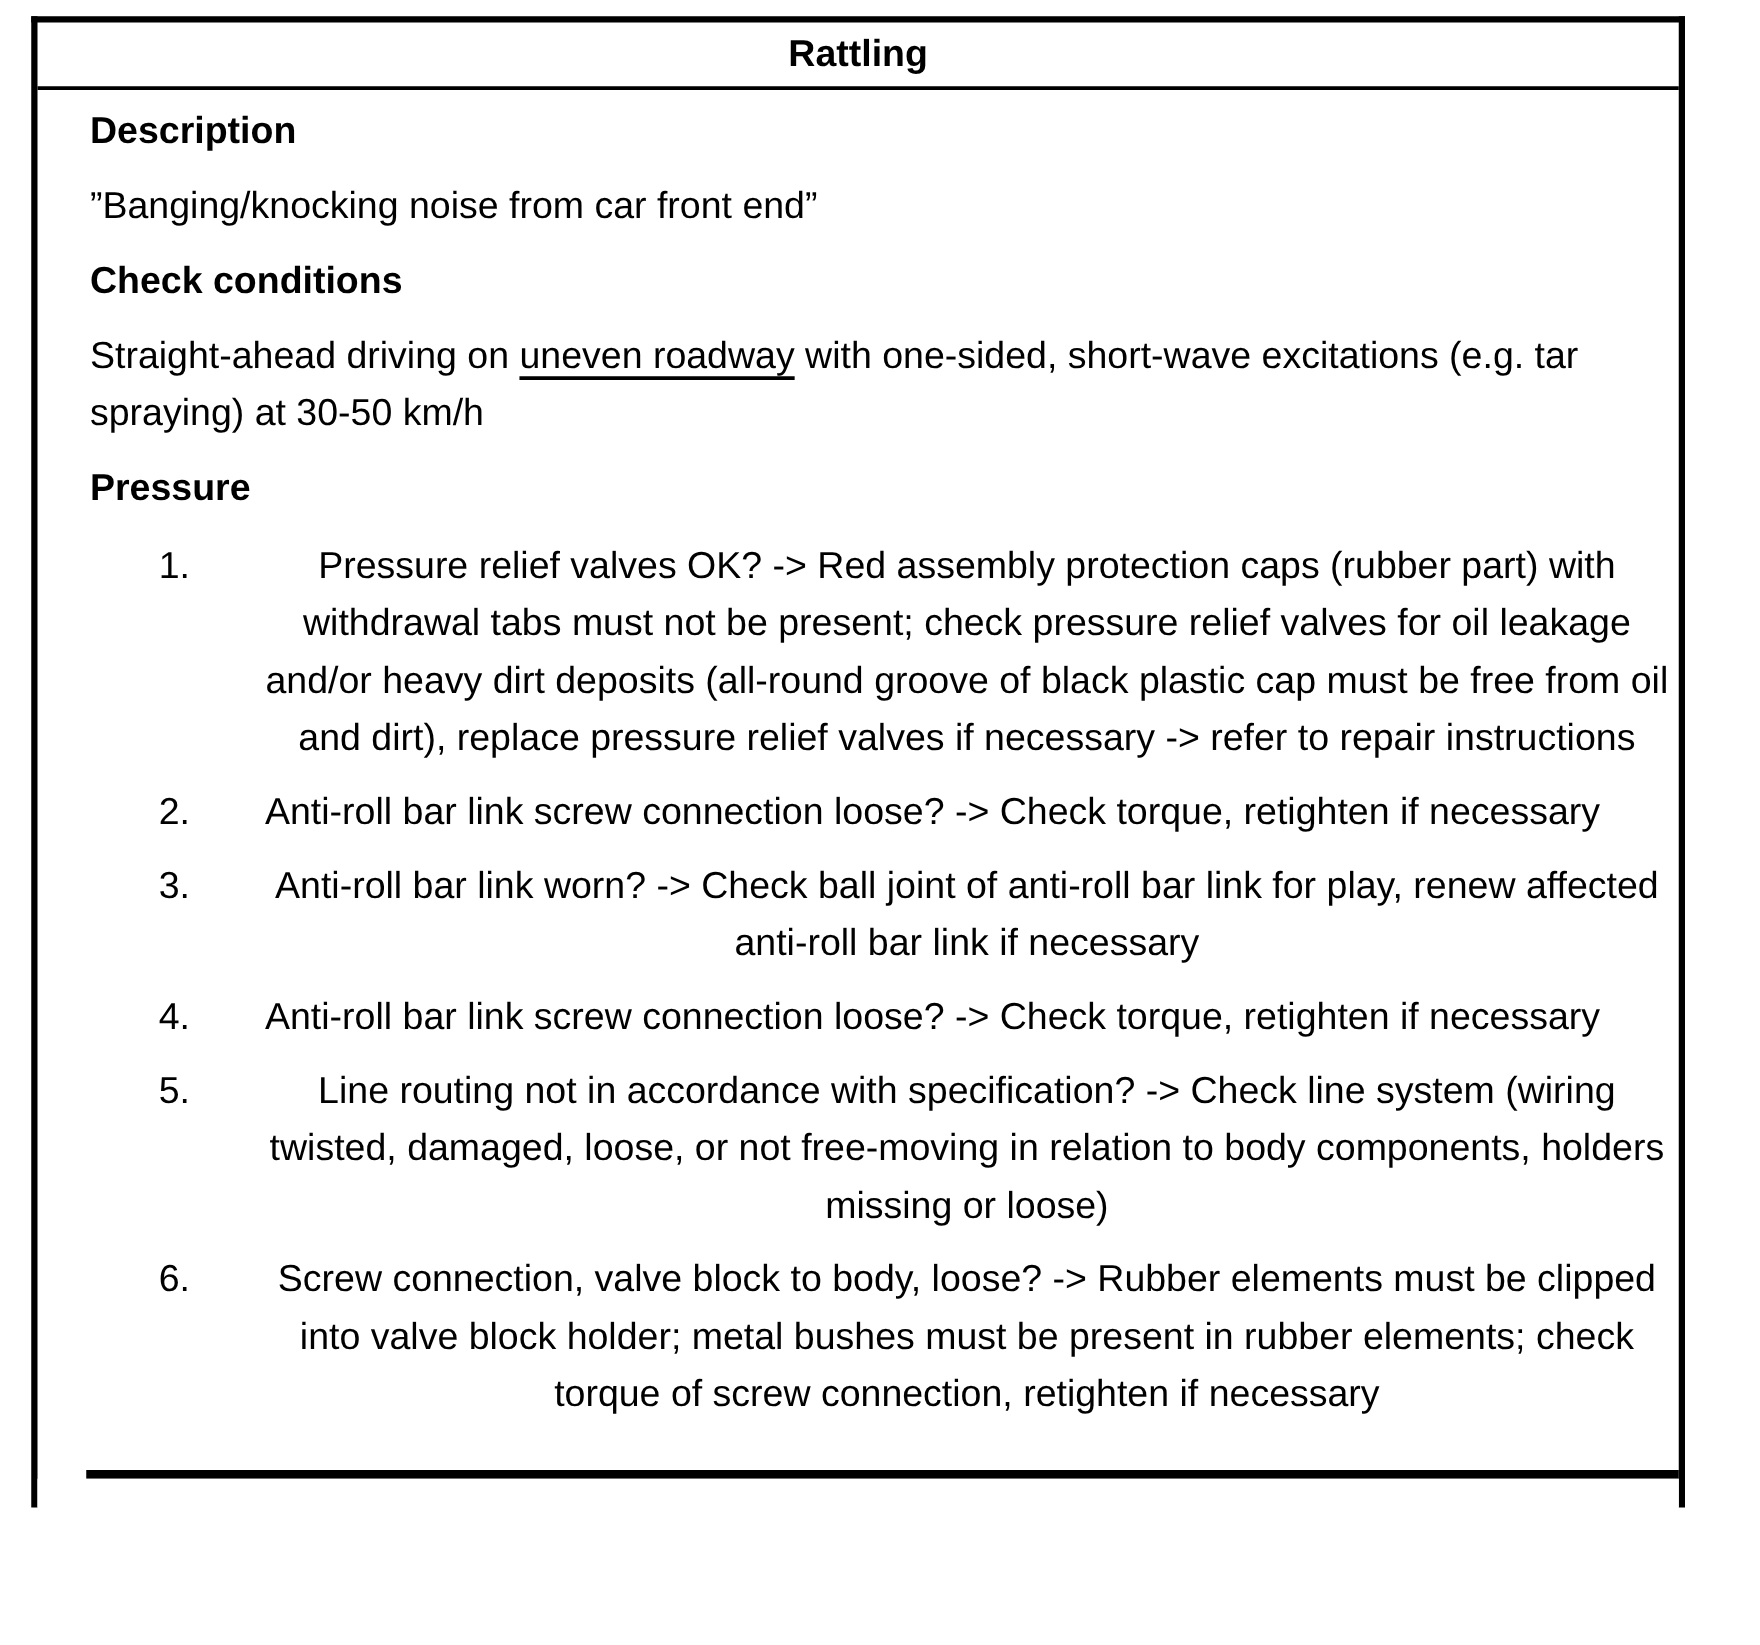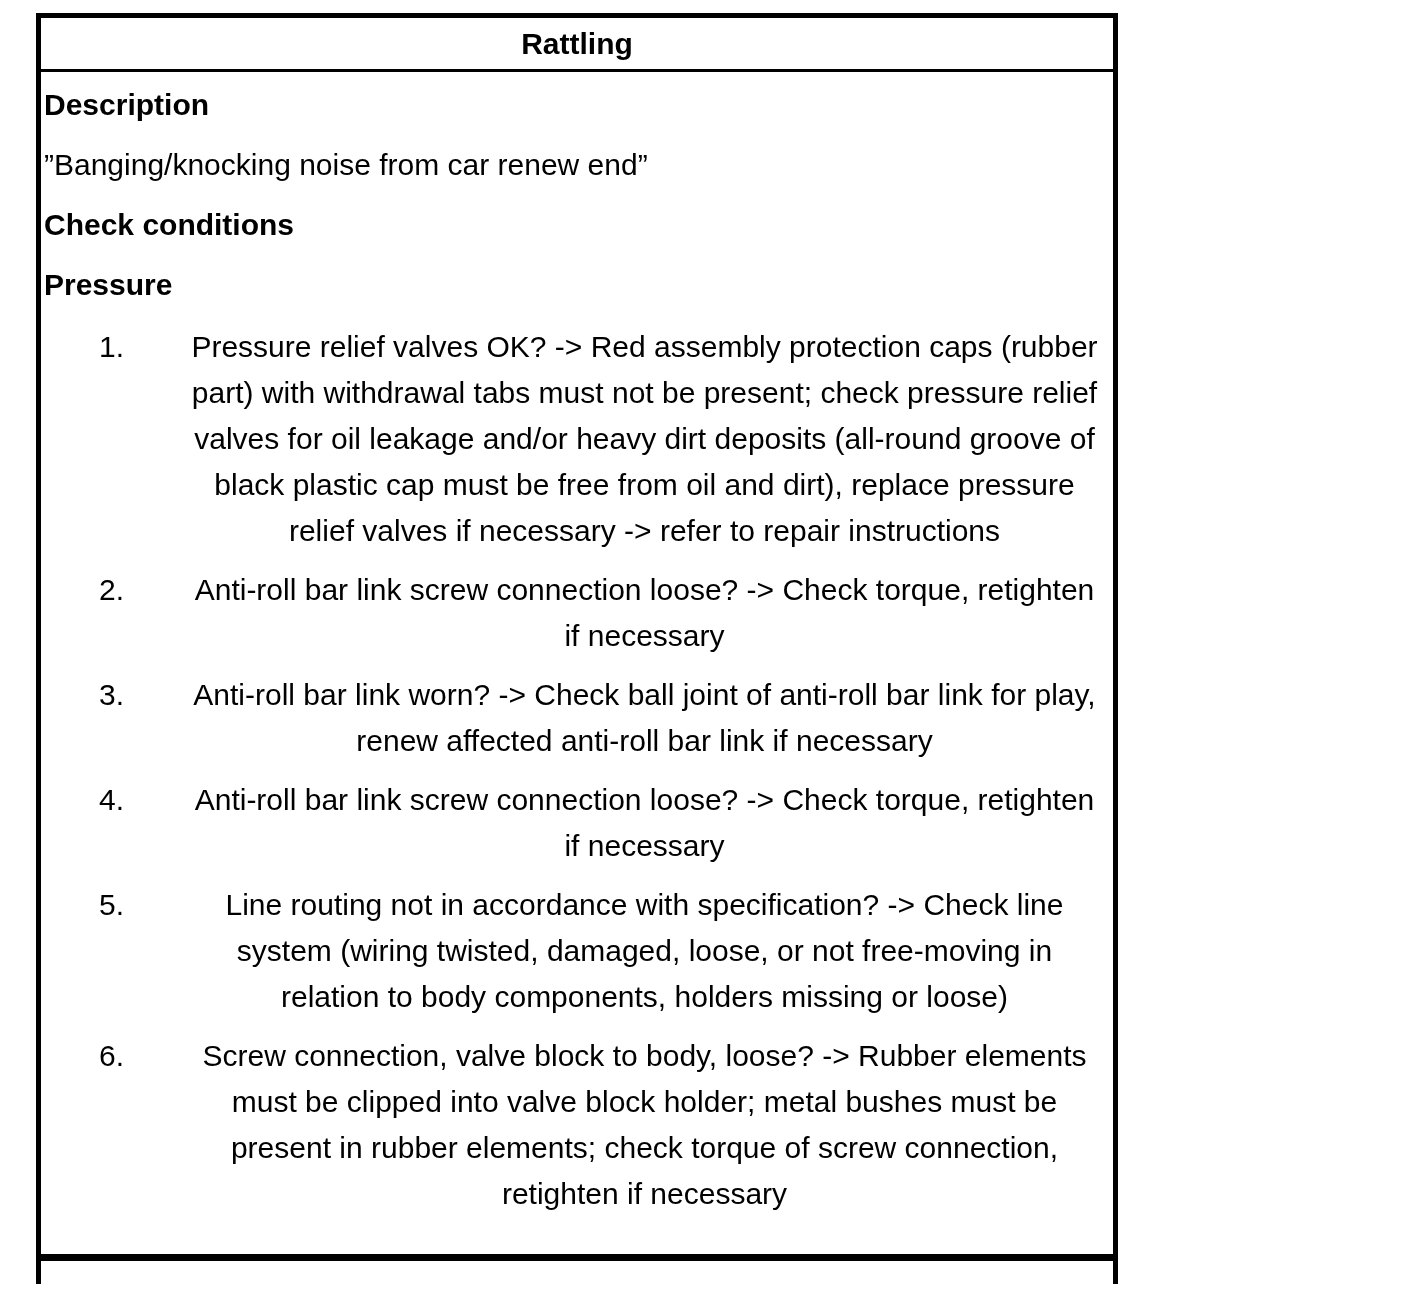--- a/index.html
+++ b/index.html
@@ -7,40 +7,41 @@
   body {
     width: 1408px;
     height: 1316px;
     position: relative;
     font-family: "Liberation Sans", sans-serif;
     color: #000000;
     overflow: hidden;
   }
   .doc {
     position: absolute;
-    left: 36px;
+    left: 25px;
     top: 13px;
-    width: 1082px;
+    width: 1323px;
     border-left: 5px solid #000;
     border-right: 5px solid #000;
     border-top: 5px solid #000;
     background: #ffffff;
   }
   .title-row {
     height: 54px;
     border-bottom: 3px solid #000;
     display: flex;
     align-items: center;
     justify-content: center;
     font-weight: bold;
     font-size: 30px;
   }
   .body-row {
     border-bottom: 7px solid #000;
     padding: 10px 8px 24px 3px;
+    margin-left: 39px;
   }
   .stub-row {
     height: 23px;
     background: #ffffff;
   }
   .para {
     font-size: 30px;
     line-height: 46px;
     margin-bottom: 14px;
   }
@@ -65,24 +66,25 @@
 <body>
 
 <div class="doc">
   <div class="title-row">
     <span>Rattling</span>
   </div>
 
   <div class="body-row">
     <p class="para heading">Description</p>
 
-    <p class="para">”Banging/knocking noise from car renew end”</p>
+    <p class="para">”Banging/knocking noise from car front end”</p>
 
     <p class="para heading">Check conditions</p>
 
+    <p class="para"><span>Straight-ahead driving on </span><span class="underlined">uneven roadway</span><span> with one-sided, short-wave excitations (e.g. tar spraying) at 30-50 km/h</span></p>
 
     <p class="para heading">Pressure</p>
 
     <div class="measures-list">
   <div class="measure">
     <span class="measure-number">1.</span>
     <span class="measure-text">Pressure relief valves OK? -&gt; Red assembly protection caps (rubber part) with withdrawal tabs must not be present; check pressure relief valves for oil leakage and/or heavy dirt deposits (all-round groove of black plastic cap must be free from oil and dirt), replace pressure relief valves if necessary -&gt; refer to repair instructions</span>
   </div>
 
   <div class="measure">

